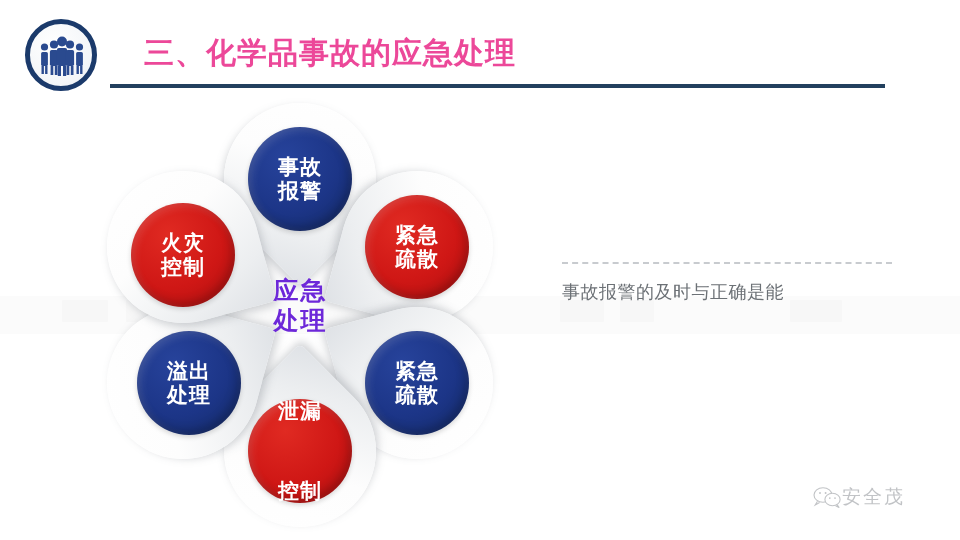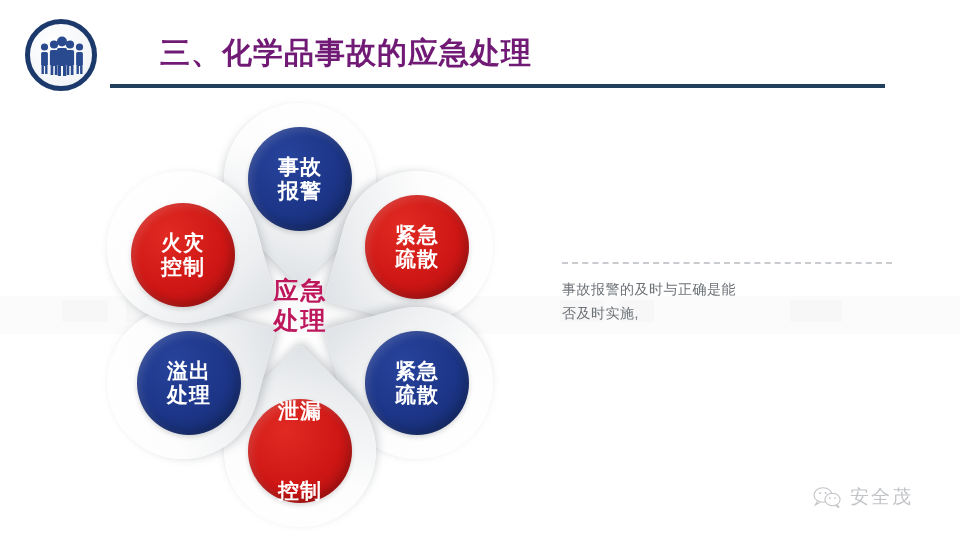--- a/index.html
+++ b/index.html
@@ -35,24 +35,24 @@
   .logo .ring {
     position: absolute; inset: 0;
     border: 5px solid #1b3a6b;
     border-radius: 50%;
     background: radial-gradient(circle at 38% 32%, #ffffff 0%, #f3f5f8 70%, #e9edf2 100%);
   }
   .logo svg { position: absolute; left: 12px; top: 16px; }
 
   .page-title {
     position: absolute;
-    left: 160px; top: 33px;
+    left: 144px; top: 33px;
     font-size: 30px;
     font-weight: bold;
-    color: #701a75;
+    color: #ec4899;
     letter-spacing: 1px;
     white-space: nowrap;
   }
   .title-rule {
     position: absolute;
     left: 110px; top: 84px;
     width: 775px; height: 4px;
     background: #22405e;
   }
 
@@ -93,21 +93,21 @@
   .disc span { display: block; }
 
   .hub {
     position: absolute;
     left: 158px; top: 150px;
     width: 155px; height: 120px;
     display: flex;
     flex-direction: column;
     align-items: center;
     justify-content: center;
-    color: #be185d;
+    color: #6d28d9;
     font-size: 25px;
     font-weight: bold;
     line-height: 1.2;
     letter-spacing: 2px;
     text-align: center;
   }
   .hub span { display: block; }
 
   
   .panel { position: absolute; left: 562px; top: 248px; width: 330px; }
@@ -116,32 +116,32 @@
     color: #595e64; letter-spacing: 1px;
     white-space: nowrap;
   }
   .panel-rule {
     margin-top: 14px;
     height: 0;
     border-top: 2px dashed #c8cbcf;
   }
   .panel-body {
     margin-top: 13px;
-    font-size: 14px;
+    font-size: 18px;
     color: #6c7176;
     line-height: 1.72;
     letter-spacing: 0.5px;
   }
   .panel-body p { white-space: nowrap; }
 
   
   .brand {
     position: absolute;
     left: 812px; top: 484px;
-    display: flex; align-items: center; gap: 8px;
+    display: flex; align-items: center; 
     opacity: 0.55;
   }
   .brand-name {
     font-size: 19px;
     color: #8f9398;
     letter-spacing: 2px;
   }
 </style>
 </head>
 <body>
@@ -234,21 +234,20 @@
     <div class="hub">
       <span>应急</span>
       <span>处理</span>
     </div>
   </div>
 
   <div class="panel">
     <div class="panel-rule"></div>
     <div class="panel-body">
       <p>事故报警的及时与正确是能</p>
-      <p>否及时实施,</p>
     </div>
   </div>
 
   <div class="brand">
     <svg width="30" height="22" viewBox="0 0 30 22">
       <g fill="none" stroke="#8f9398" stroke-width="1.1">
         <ellipse cx="11" cy="9" rx="9" ry="7.3"></ellipse>
         <path d="M5.5 15.2 L3.2 19 L7.6 16.6"></path>
         <ellipse cx="20.5" cy="13.5" rx="7.6" ry="6.2" fill="#ffffff"></ellipse>
         <path d="M25 18.6 L27.2 21.6 L23.6 19.8"></path>

